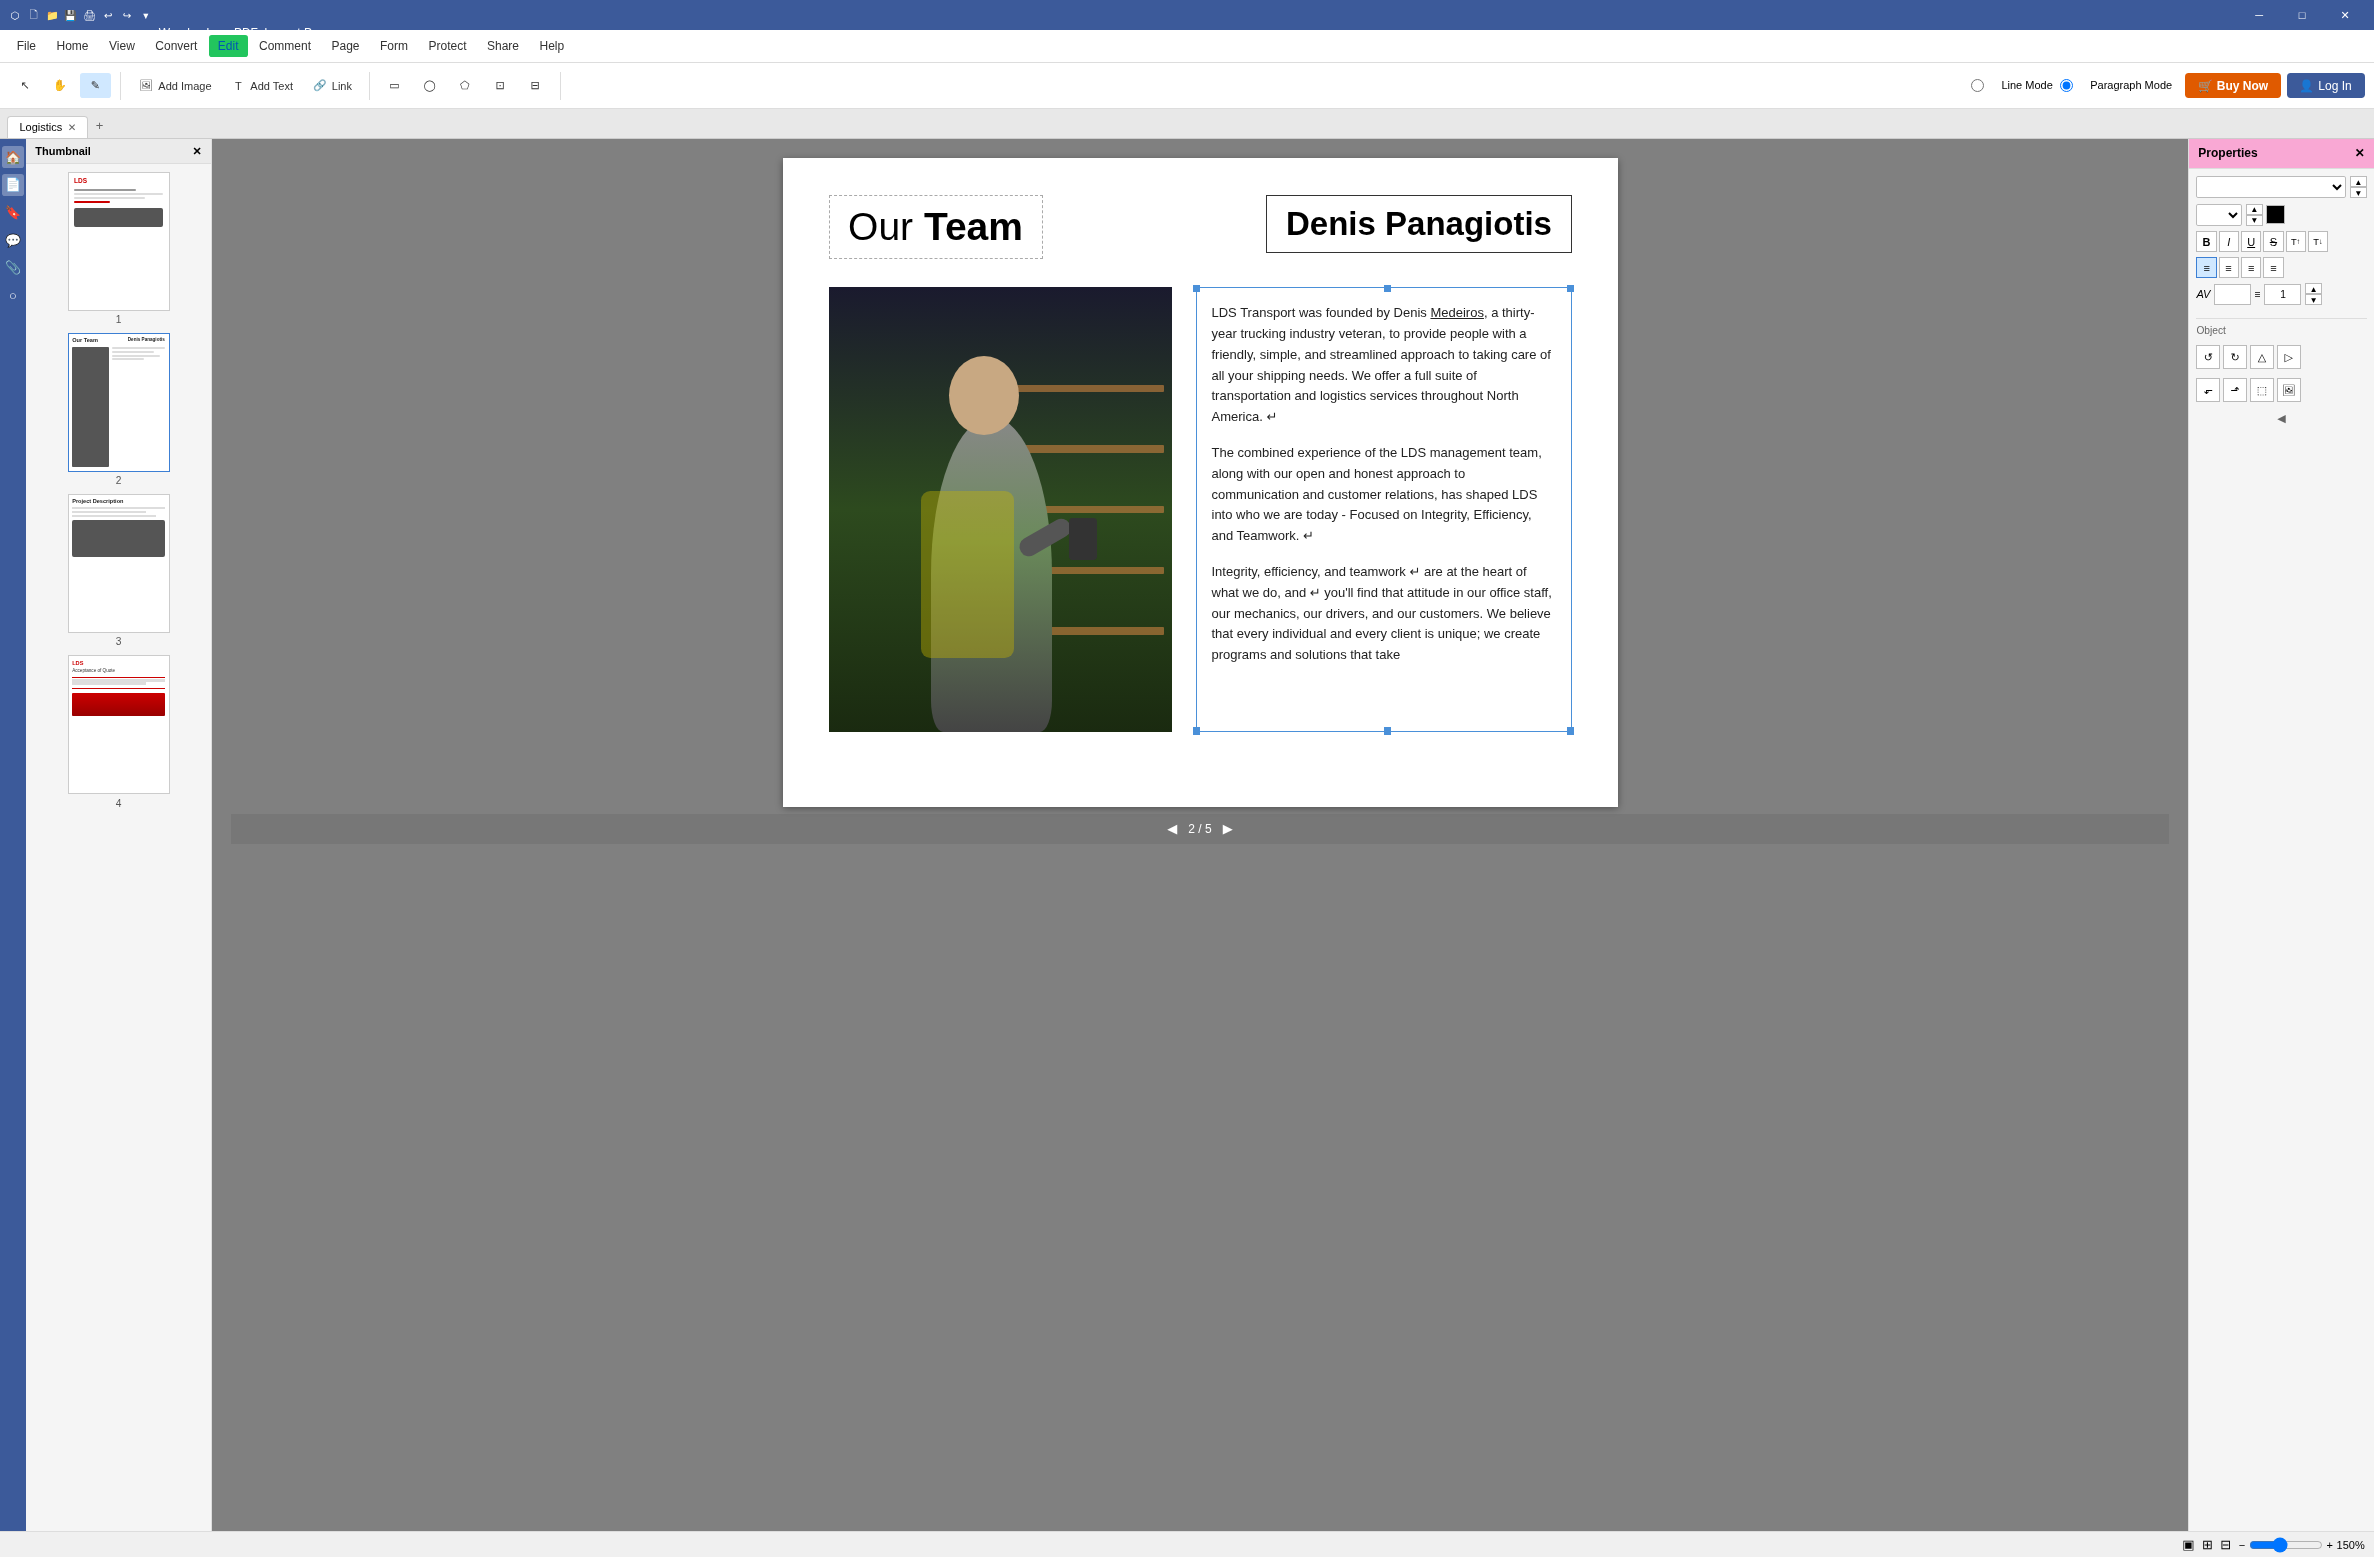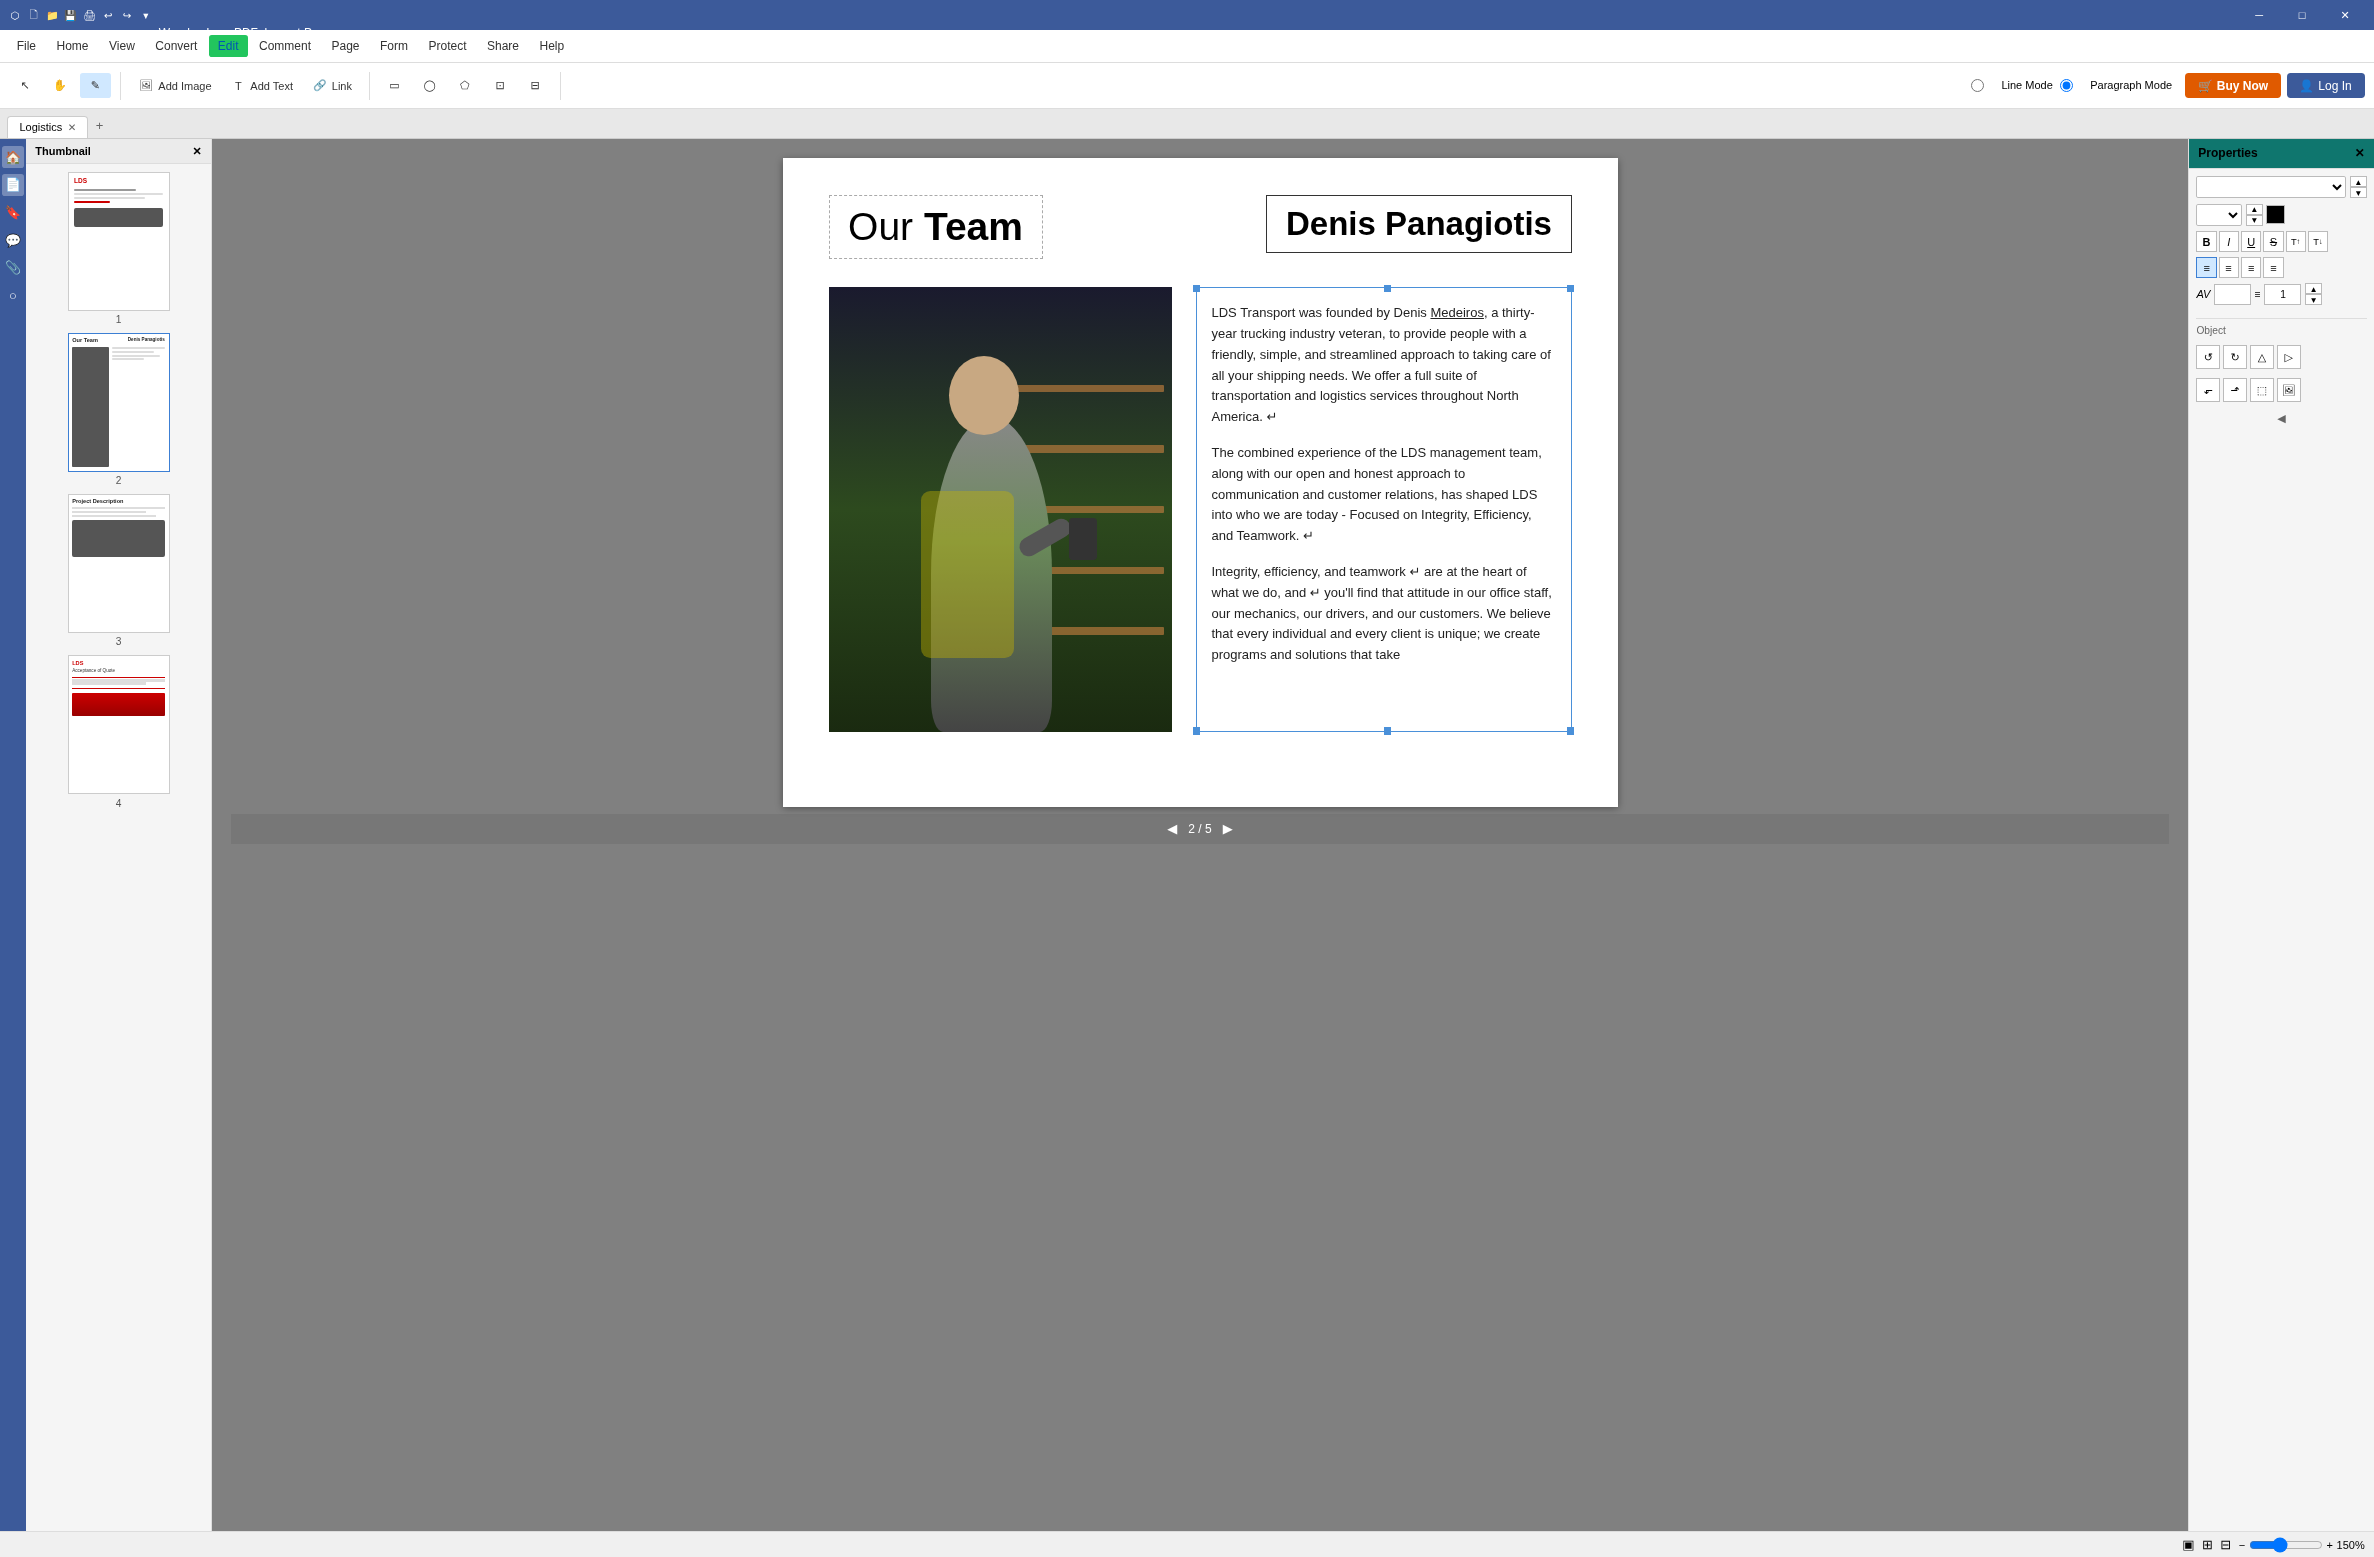--- a/index.html
+++ b/index.html
@@ -231,21 +231,21 @@
       width: 186px;
       background: #f5f5f5;
       border-left: 0.9px solid #ddd;
       display: flex;
       flex-direction: column;
       flex-shrink: 0;
     }
     .properties-header {
       display: flex; align-items: center; justify-content: space-between;
       padding: 7.4px 9.3px; border-bottom: 0.9px solid #ddd;
-      font-size: 12px; font-weight: bold; background: #0f766e;
+      font-size: 12px; font-weight: bold; background: #f9a8d4;
     }
     .properties-content { padding: 7.4px; display: flex; flex-direction: column; gap: 5.6px; }
     .prop-row { display: flex; align-items: center; gap: 3.7px; }
     .prop-select {
       width: 100%; height: 22px; border: 0.9px solid #bbb; border-radius: 1.9px;
       font-size: 11px; background: white;
     }
     .prop-arrows { display: flex; flex-direction: column; }
     .prop-arrow { width: 16.7px; height: 11px; display: flex; align-items: center; justify-content: center; cursor: pointer; border: 0.9px solid #bbb; background: white; font-size: 8.3px; }
     .prop-font-row { display: flex; align-items: center; gap: 3.7px; }

